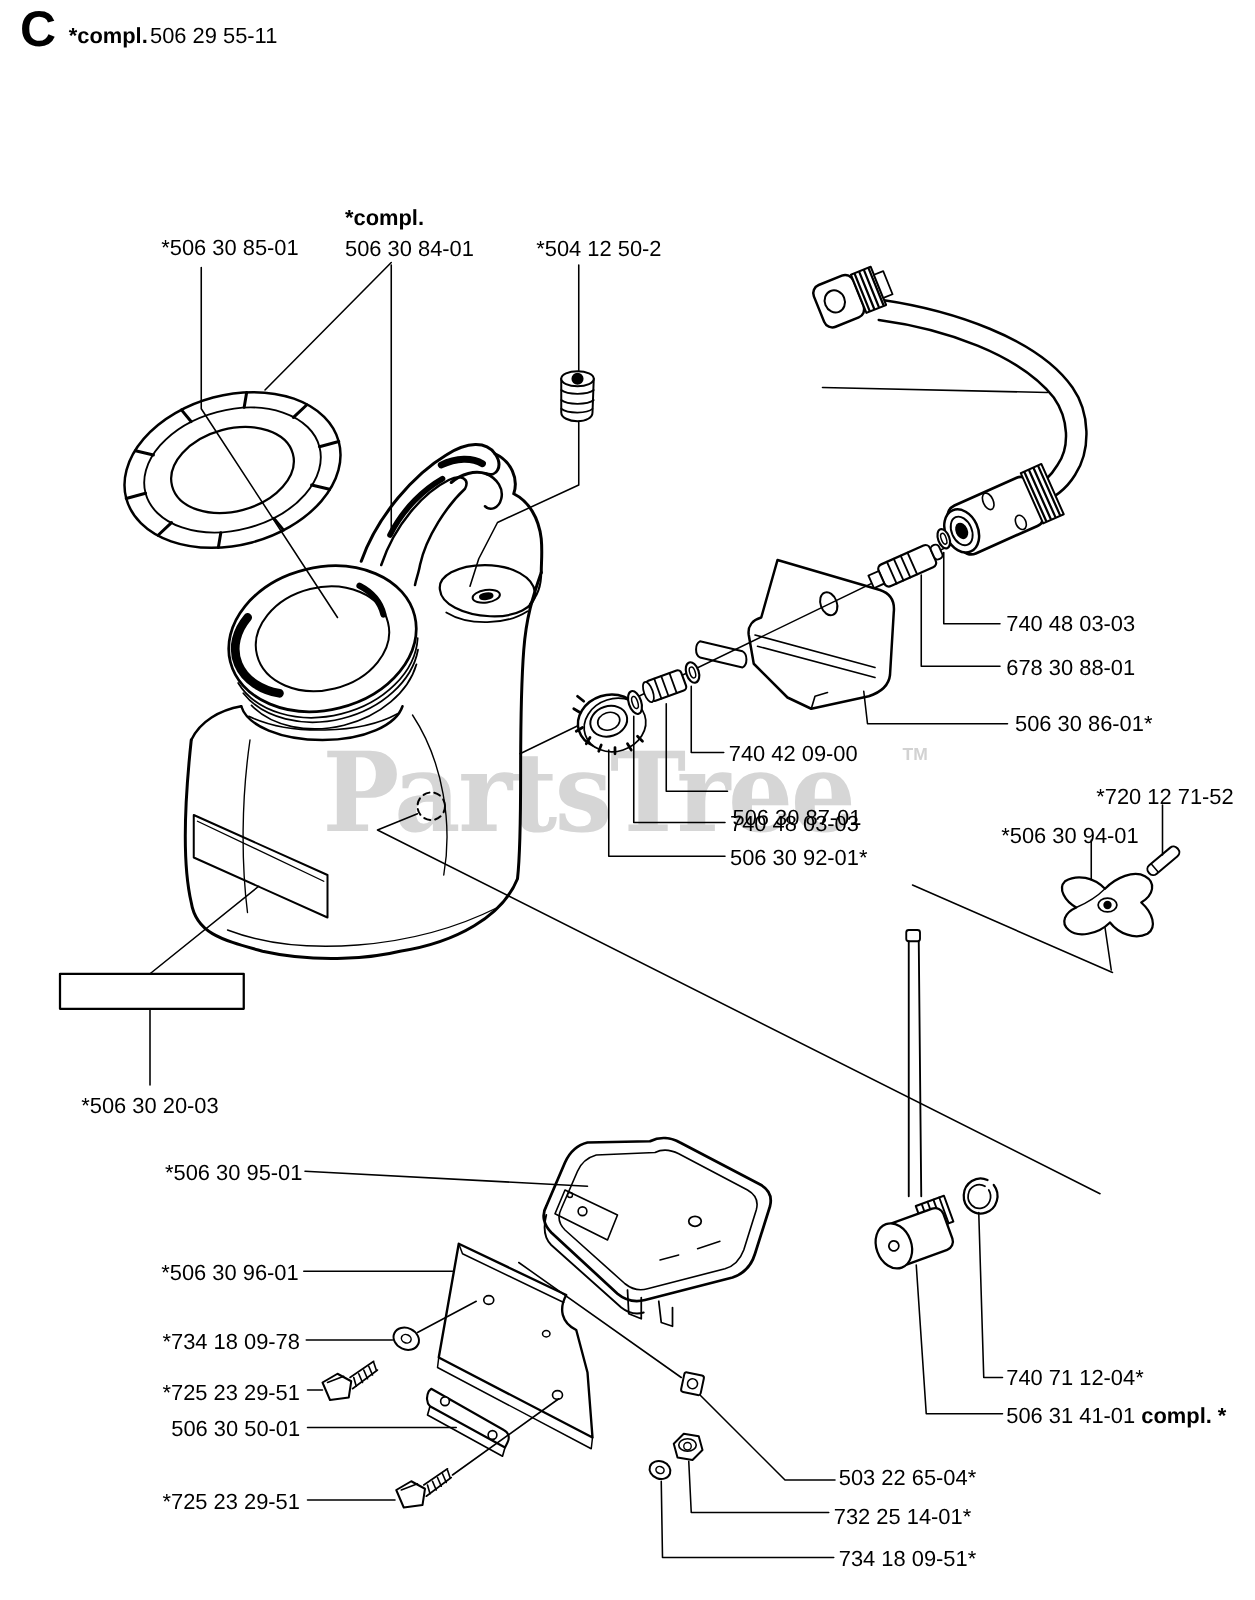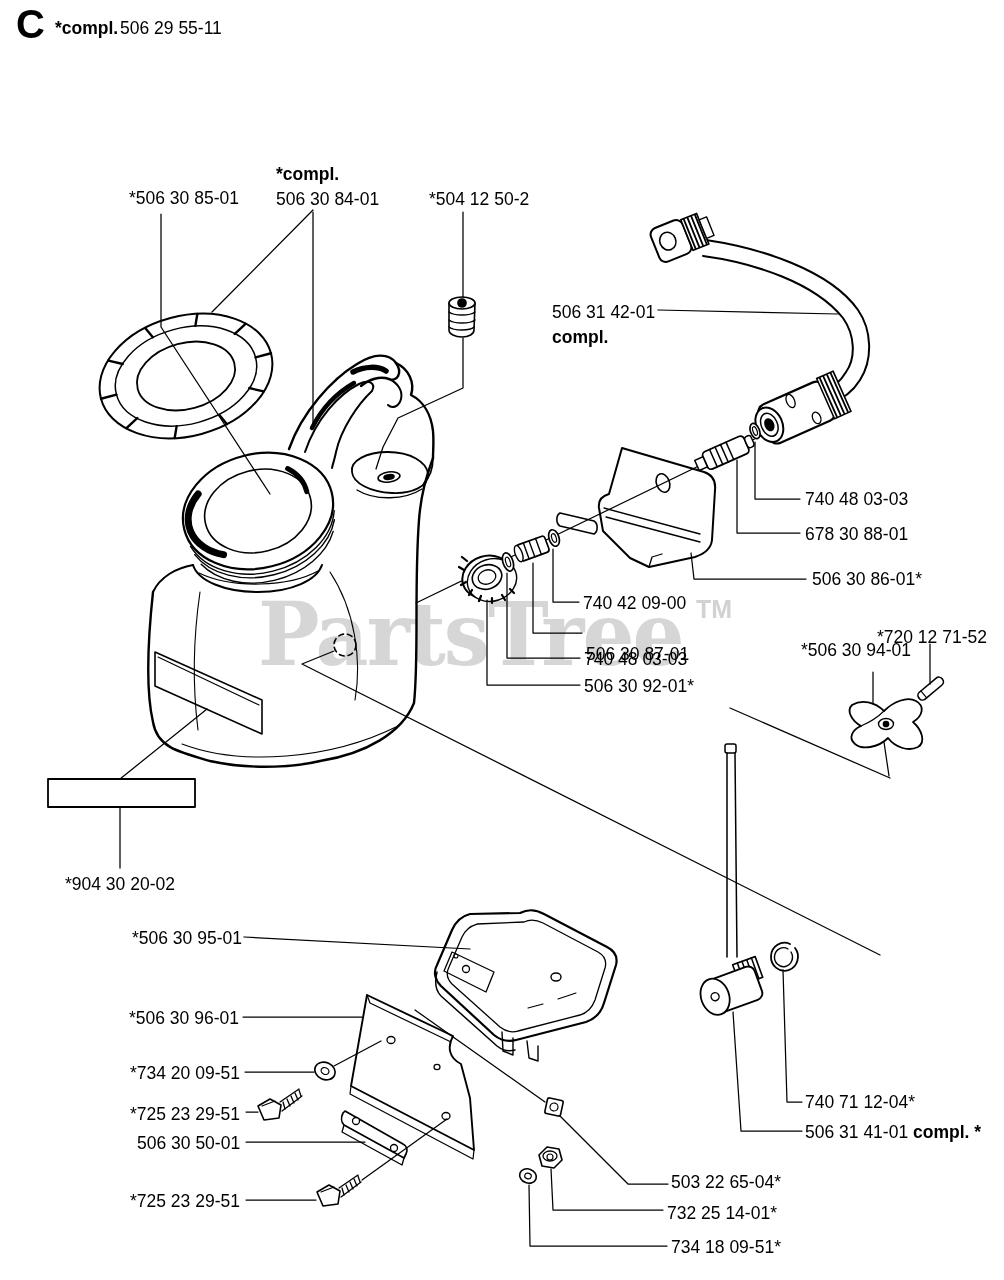--- a/index.html
+++ b/index.html
@@ -1,22 +1,22 @@
 <!DOCTYPE html>
 <html><head>
 <meta charset="utf-8">
 <style>
   html,body{margin:0;padding:0;background:#fff;}
   #canvas{position:relative;width:1004px;height:1280px;background:#fff;overflow:hidden;
           font-family:"Liberation Sans", sans-serif;color:#000;}
   .wm{position:absolute;left:258px;top:582px;font-family:"DejaVu Serif", serif;
       font-weight:bold;font-size:88px;letter-spacing:-2px;color:#d6d6d6;
       transform:scaleX(0.93);transform-origin:left top;white-space:nowrap;z-index:0;}
-  .wm-tm{position:absolute;left:696px;top:595px;font-family:"Liberation Sans",sans-serif;
-      font-size:25px;font-weight:bold;color:#d2d2d2;z-index:0;}
+  .wm-tm{position:absolute;left:722px;top:595px;font-family:"Liberation Sans",sans-serif;
+      font-size:14px;font-weight:bold;color:#d2d2d2;z-index:0;}
   svg.art{position:absolute;left:0;top:0;z-index:1;}
   .lbl{position:absolute;z-index:2;font-size:17.5px;line-height:25px;white-space:nowrap;}
   .lbl b{font-weight:bold;}
   .hdr-c{position:absolute;left:16px;top:2px;font-size:40px;font-weight:bold;z-index:2;}
   .hdr-compl{position:absolute;left:55px;top:18px;font-size:17.5px;font-weight:bold;z-index:2;}
   .hdr-num{position:absolute;left:120px;top:18px;font-size:17.5px;z-index:2;text-align:right;}
 </style>
 </head>
 <body>
 
@@ -273,34 +273,33 @@
     </g>
   </svg>
 
   <div class="hdr-c">C</div>
   <div class="hdr-compl">*compl.</div>
   <div class="hdr-num">506 29 55-11</div>
 
   <div class="lbl" style="left:129px;top:186px">*506 30 85-01</div>
   <div class="lbl" style="left:276px;top:162px"><b>*compl.</b><br><span>506 30 84-01</span></div>
   <div class="lbl" style="left:429px;top:187px">*504 12 50-2</div>
-  <div class="lbl" style="left:552px;top:300px"><span>506 31 42-01</span><br><b>compl.</b></div>
   <div class="lbl" style="left:805px;top:487px">740 48 03-03</div>
   <div class="lbl" style="left:805px;top:522px">678 30 88-01</div>
   <div class="lbl" style="left:812px;top:567px">506 30 86-01*</div>
   <div class="lbl" style="left:583px;top:591px">740 42 09-00</div>
   <div class="lbl" style="left:586px;top:642px">506 30 87-01</div>
   <div class="lbl" style="left:584px;top:647px">740 48 03-03</div>
   <div class="lbl" style="left:584px;top:674px">506 30 92-01*</div>
   <div class="lbl" style="left:877px;top:625px">*720 12 71-52</div>
-  <div class="lbl" style="left:801px;top:638px">*506 30 94-01</div>
-  <div class="lbl" style="left:65px;top:872px">*904 30 20-02</div>
+  <div class="lbl" style="left:801px;top:656px">*506 30 94-01</div>
+  <div class="lbl" style="left:65px;top:872px">*506 30 20-03</div>
   <div class="lbl" style="left:132px;top:926px">*506 30 95-01</div>
   <div class="lbl" style="left:129px;top:1006px">*506 30 96-01</div>
-  <div class="lbl" style="left:130px;top:1061px">*734 20 09-51</div>
+  <div class="lbl" style="left:130px;top:1061px">*734 18 09-78</div>
   <div class="lbl" style="left:130px;top:1102px">*725 23 29-51</div>
   <div class="lbl" style="left:137px;top:1131px">506 30 50-01</div>
   <div class="lbl" style="left:130px;top:1189px">*725 23 29-51</div>
   <div class="lbl" style="left:805px;top:1090px">740 71 12-04*</div>
   <div class="lbl" style="left:805px;top:1120px"><span>506 31 41-01</span> <b>compl. *</b></div>
   <div class="lbl" style="left:671px;top:1170px">503 22 65-04*</div>
   <div class="lbl" style="left:667px;top:1201px">732 25 14-01*</div>
   <div class="lbl" style="left:671px;top:1235px">734 18 09-51*</div>
 
 </div>

